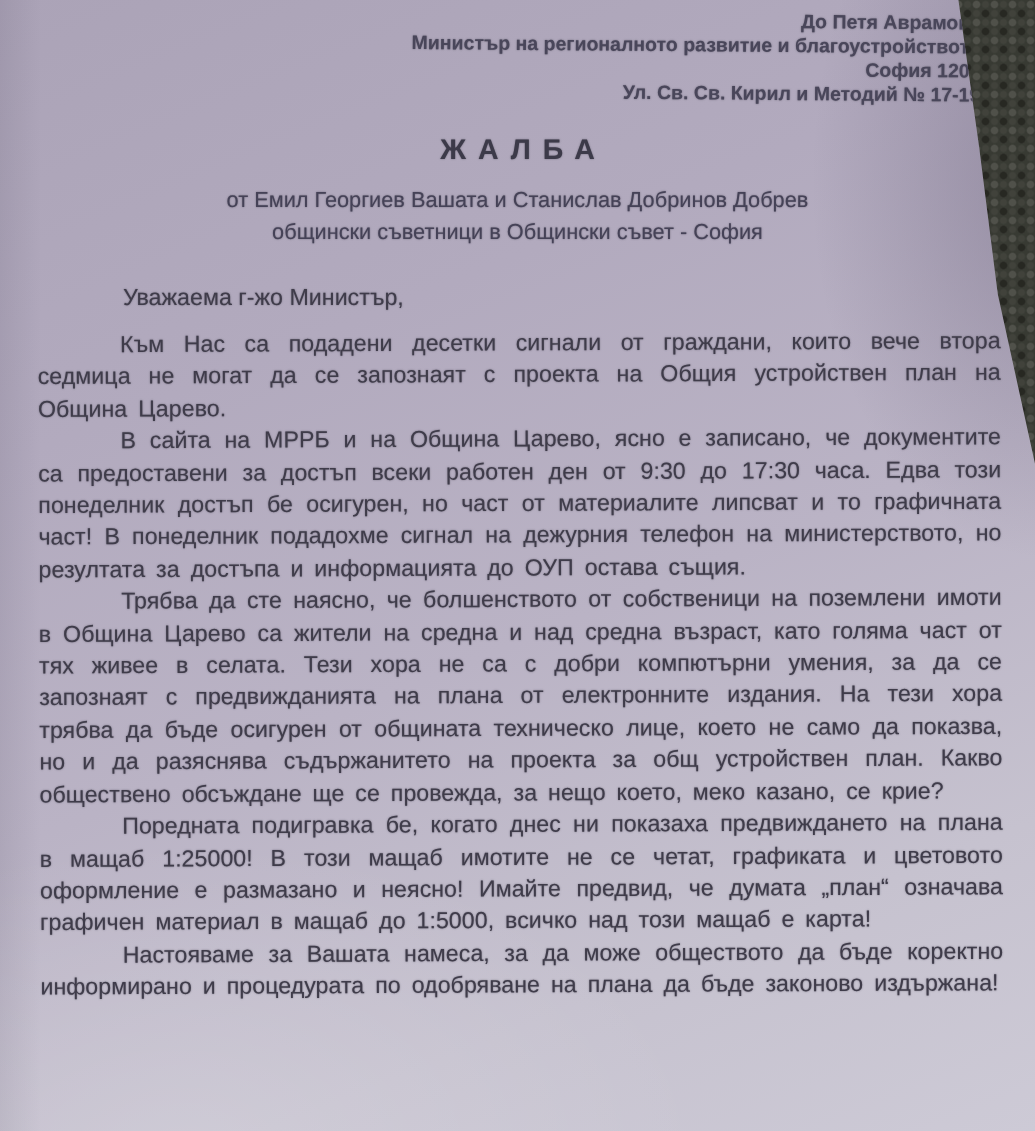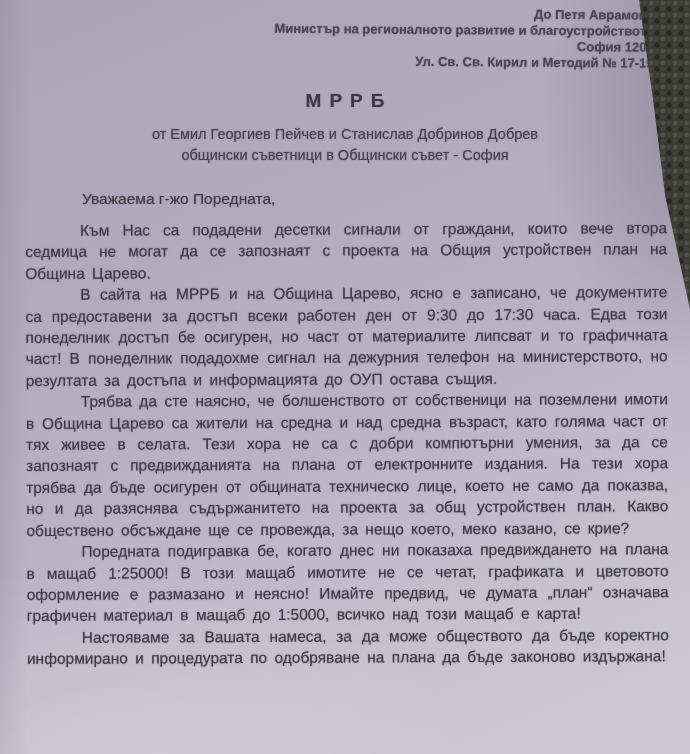--- a/index.html
+++ b/index.html
@@ -108,28 +108,28 @@
   <div class="paper">
     <div class="content">
 
       <div class="recipient">
         <div>До Петя Аврамова</div>
         <div>Министър на регионалното развитие и благоустройството</div>
         <div>София 1202</div>
         <div>Ул. Св. Св. Кирил и Методий № 17-19</div>
       </div>
 
-      <div class="doc-title">МРРБ</div>
+      <div class="doc-title">ЖАЛБА</div>
 
       <div class="from-block">
-        <div>от Емил Георгиев Пейчев и Станислав Добринов Добрев</div>
+        <div>от Емил Георгиев Вашата и Станислав Добринов Добрев</div>
         <div>общински съветници в Общински съвет - София</div>
       </div>
 
-      <div class="salutation">Уважаема г-жо Поредната,</div>
+      <div class="salutation">Уважаема г-жо Министър,</div>
 
       <div class="doc-body">
         <p>Към Нас са подадени десетки сигнали от граждани, които вече втора седмица не могат да се запознаят с проекта на Общия устройствен план на Община Царево.</p>
         <p>В сайта на МРРБ и на Община Царево, ясно е записано, че документите са предоставени за достъп всеки работен ден от 9:30 до 17:30 часа. Едва този понеделник достъп бе осигурен, но част от материалите липсват и то графичната част! В понеделник подадохме сигнал на дежурния телефон на министерството, но резултата за достъпа и информацията до ОУП остава същия.</p>
         <p>Трябва да сте наясно, че болшенството от собственици на поземлени имоти в Община Царево са жители на средна и над средна възраст, като голяма част от тях живее в селата. Тези хора не са с добри компютърни умения, за да се запознаят с предвижданията на плана от електронните издания. На тези хора трябва да бъде осигурен от общината техническо лице, което не само да показва, но и да разяснява съдържанитето на проекта за общ устройствен план. Какво обществено обсъждане ще се провежда, за нещо което, меко казано, се крие?</p>
         <p>Поредната подигравка бе, когато днес ни показаха предвиждането на плана в мащаб 1:25000! В този мащаб имотите не се четат, графиката и цветовото оформление е размазано и неясно! Имайте предвид, че думата „план“ означава графичен материал в мащаб до 1:5000, всичко над този мащаб е карта!</p>
         <p>Настояваме за Вашата намеса, за да може обществото да бъде коректно информирано и процедурата по одобряване на плана да бъде законово издържана!</p>
       </div>
 
     </div>

